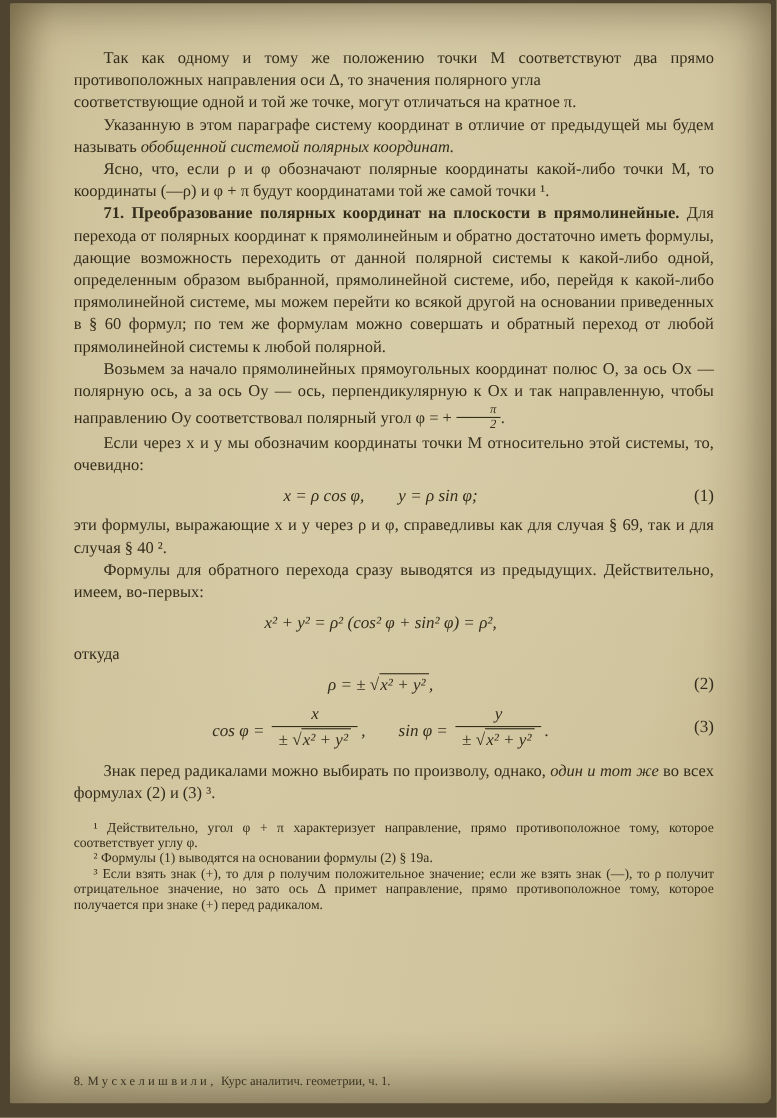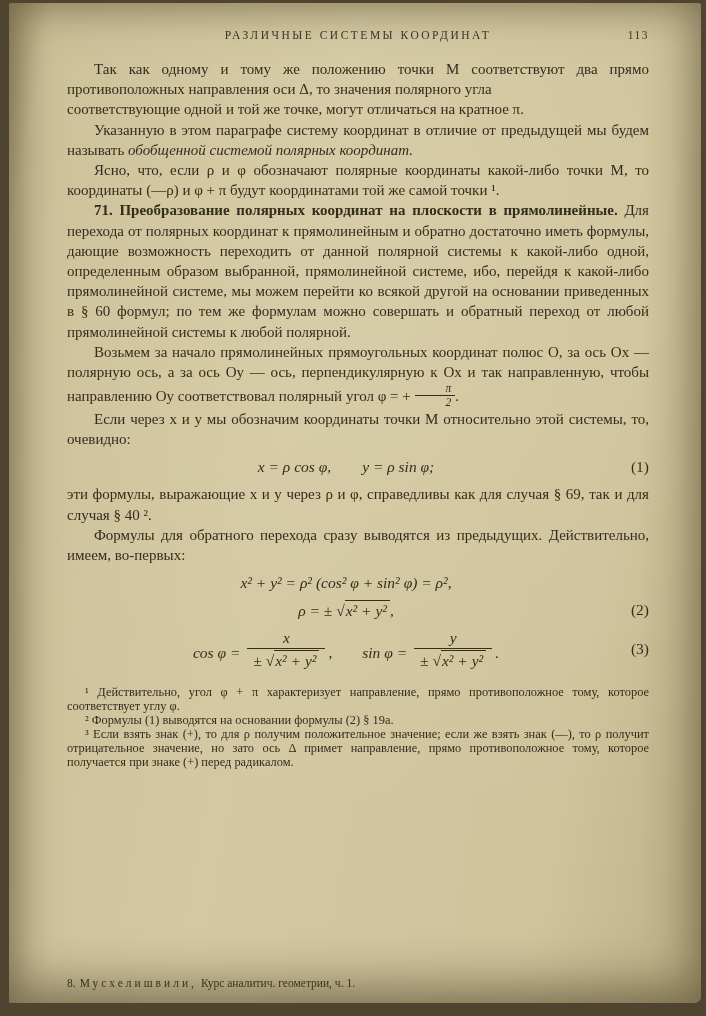--- a/index.html
+++ b/index.html
@@ -62,24 +62,20 @@
   .footnotes p { text-indent:18px; }
 
   .footer { position:absolute; left:58px; bottom:14px; font-size:11.5px; color:#3b3420; }
   .footer .sp { letter-spacing:3px; margin:0 4px; }
 </style>
 </head>
 <body>
 
 <div class="page">
 
-  <div class="running-head">
-    <span>РАЗЛИЧНЫЕ СИСТЕМЫ КООРДИНАТ</span>
-    <span class="page-num">113</span>
-  </div>
 
   <div class="content">
 
     <p class="indent">Так как одному и тому же положению точки M соответствуют два прямо противоположных направления оси Δ, то значения полярного угла</p>
 
 
     <p class="noindent">соответствующие одной и той же точке, могут отличаться на кратное π.</p>
 
     <p class="indent"><span>Указанную в этом параграфе систему координат в отличие от предыдущей мы будем называть </span><span class="em">обобщенной системой полярных координат.</span></p>
 
@@ -92,26 +88,28 @@
     <p class="indent">Если через x и y мы обозначим координаты точки M относительно этой системы, то, очевидно:</p>
 
     <div class="formula"><span>x = ρ cos φ,  y = ρ sin φ;</span><span class="eqnum">(1)</span></div>
 
     <p class="noindent">эти формулы, выражающие x и y через ρ и φ, справедливы как для случая § 69, так и для случая § 40 ².</p>
 
     <p class="indent">Формулы для обратного перехода сразу выводятся из предыдущих. Действительно, имеем, во-первых:</p>
 
     <div class="formula"><span>x² + y² = ρ² (cos² φ + sin² φ) = ρ²,</span></div>
 
+    <p class="noindent">откуда</p>
 
     <div class="formula"><span>ρ = ± </span><span class="sqrt"><span class="sign">√</span><span class="radicand">x² + y²</span></span><span>,</span><span class="eqnum">(2)</span></div>
 
 
     <div class="formula"><span>cos φ = </span><span class="frac"><span class="num">x</span><span class="den"><span>± </span><span class="sqrt"><span class="sign">√</span><span class="radicand">x² + y²</span></span></span></span><span>,</span><span class="gap"></span><span>sin φ = </span><span class="frac"><span class="num">y</span><span class="den"><span>± </span><span class="sqrt"><span class="sign">√</span><span class="radicand">x² + y²</span></span></span></span><span>.</span><span class="eqnum">(3)</span></div>
 
+    <p class="indent"><span>Знак перед радикалами можно выбирать по произволу, однако, </span><span class="em">один и тот же</span><span> во всех формулах (2) и (3) ³.</span></p>
 
     <div class="footnotes">
       <p>¹ Действительно, угол φ + π характеризует направление, прямо противоположное тому, которое соответствует углу φ.</p>
       <p>² Формулы (1) выводятся на основании формулы (2) § 19а.</p>
       <p>³ Если взять знак (+), то для ρ получим положительное значение; если же взять знак (—), то ρ получит отрицательное значение, но зато ось Δ примет направление, прямо противоположное тому, которое получается при знаке (+) перед радикалом.</p>
     </div>
 
   </div>
 
   <div class="footer"><span>8.</span><span class="sp">Мусхелишвили,</span><span>Курс аналитич. геометрии, ч. 1.</span></div>

